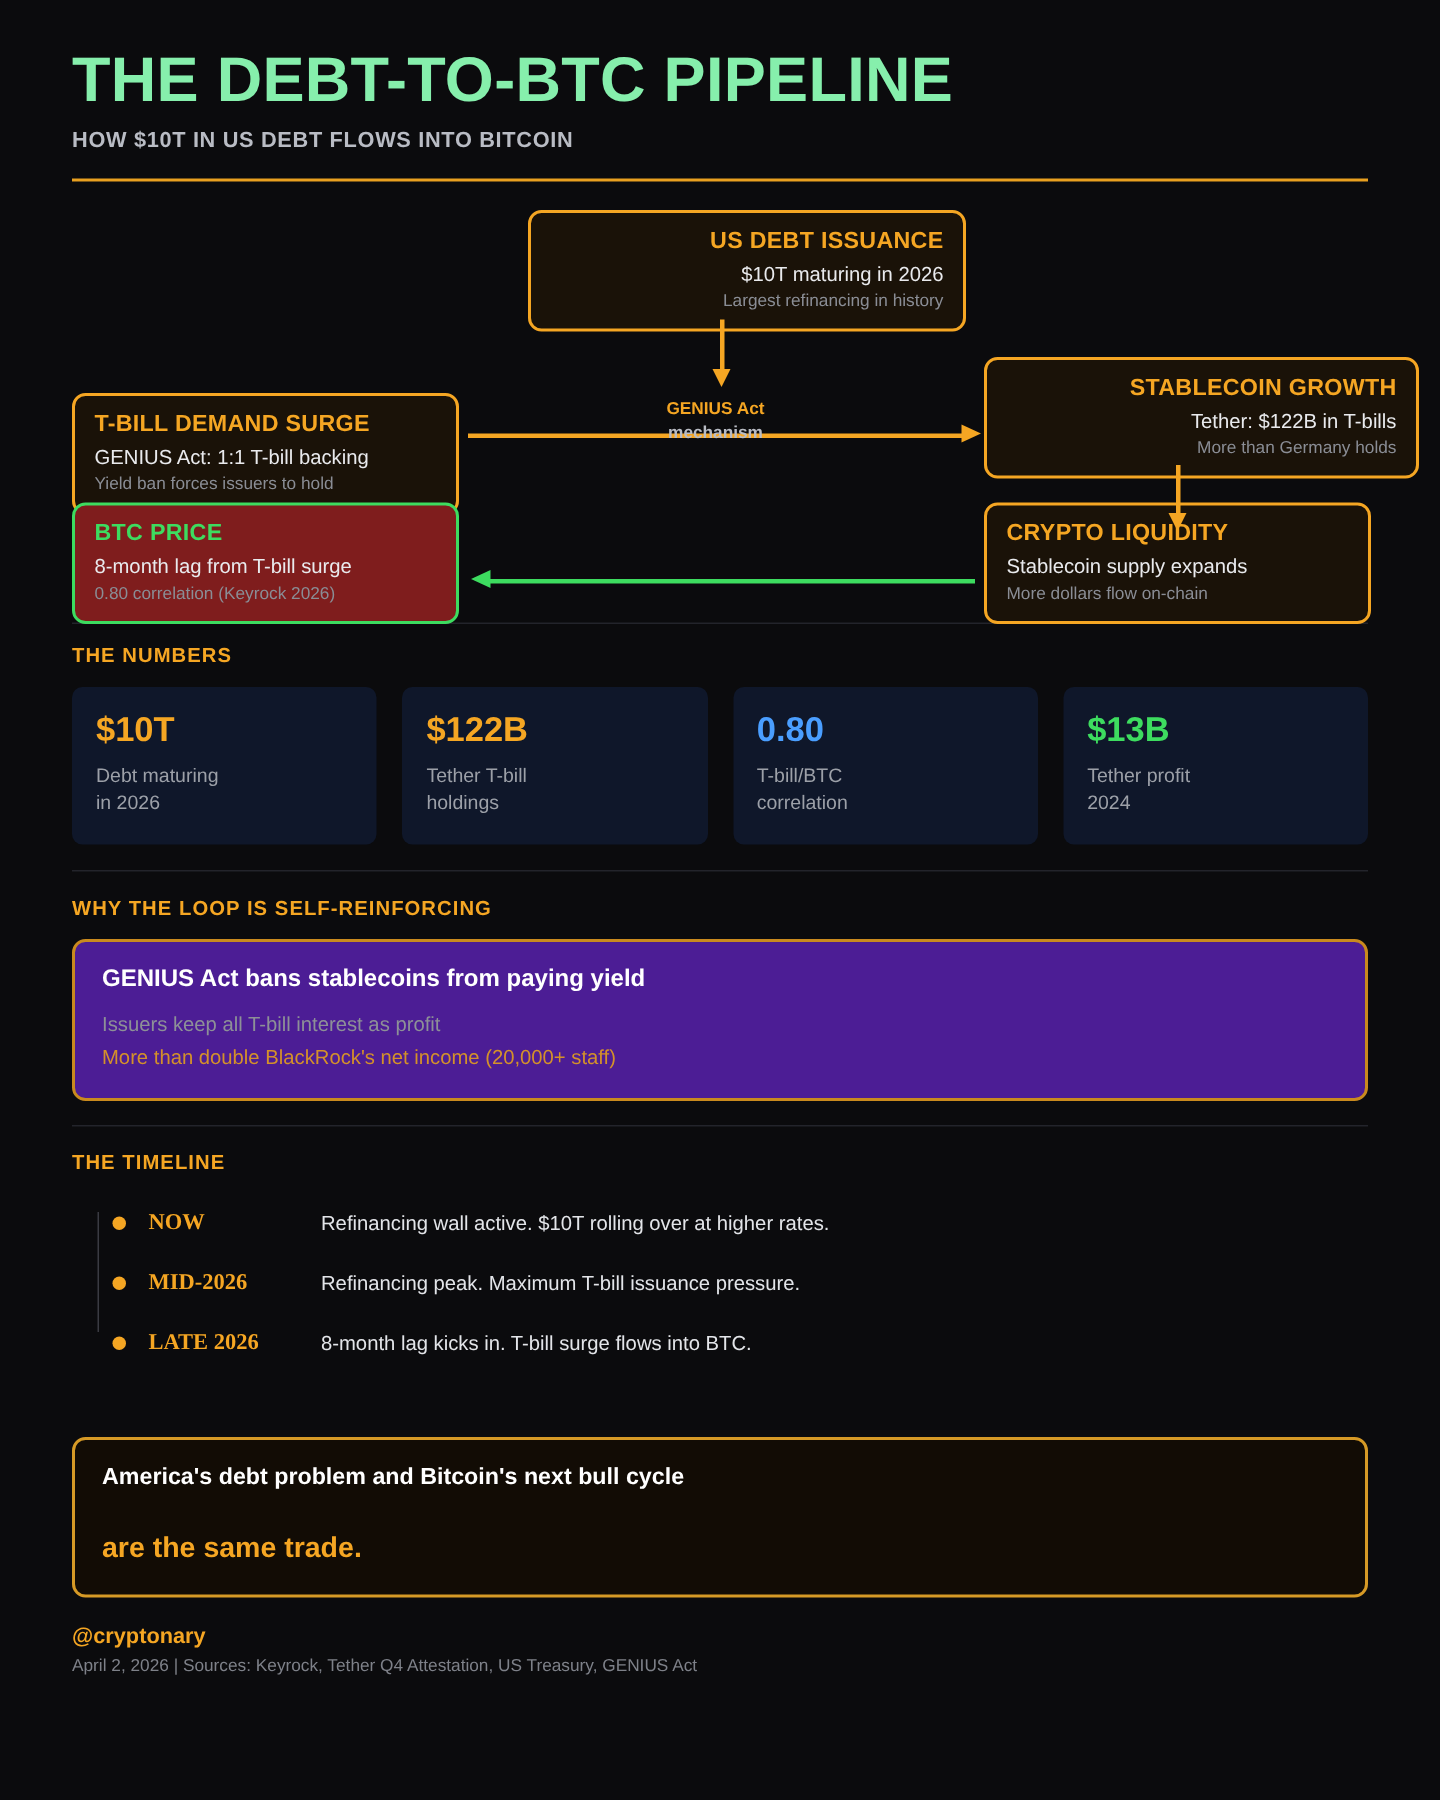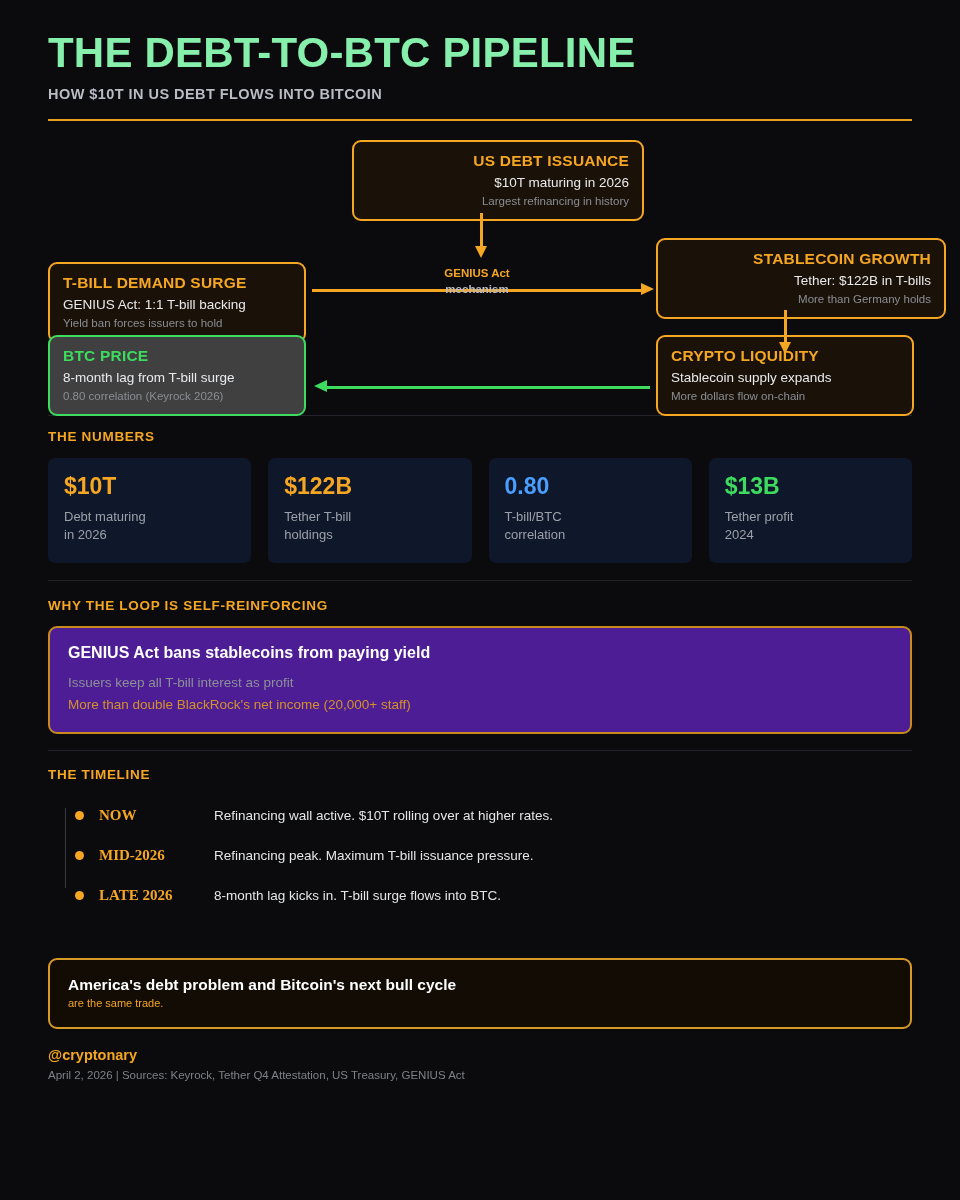--- a/index.html
+++ b/index.html
@@ -55,21 +55,21 @@
 
   .node {
     position: absolute;
     border: 2px solid #f5a623;
     border-radius: 9px;
     background: #1a1208;
     padding: 9px 13px 11px 13px;
   }
   .node.green {
     border-color: #3ddc5f;
-    background: #404040;
+    background: #7f1d1d;
   }
 
   .node-title {
     font-size: 15.5px;
     font-weight: bold;
     color: #f5a623;
     letter-spacing: 0.2px;
     line-height: 1.25;
   }
   .node.green .node-title { color: #3ddc5f; }
@@ -284,24 +284,25 @@
     background: #120c05;
     padding: 14px 18px 16px 18px;
   }
   .conc-l1 {
     font-size: 15.5px;
     font-weight: bold;
     color: #ffffff;
     line-height: 1.42;
   }
   .conc-l2 {
-    font-size: 11px;
-    font-weight: normal;
+    font-size: 19px;
+    font-weight: bold;
     color: #f5a623;
     line-height: 1.42;
+    margin-top: 24px;
   }
 
   
   .footer { margin-top: 18px; }
   .handle {
     font-size: 14.5px;
     font-weight: bold;
     color: #f5a623;
   }
   .meta {

